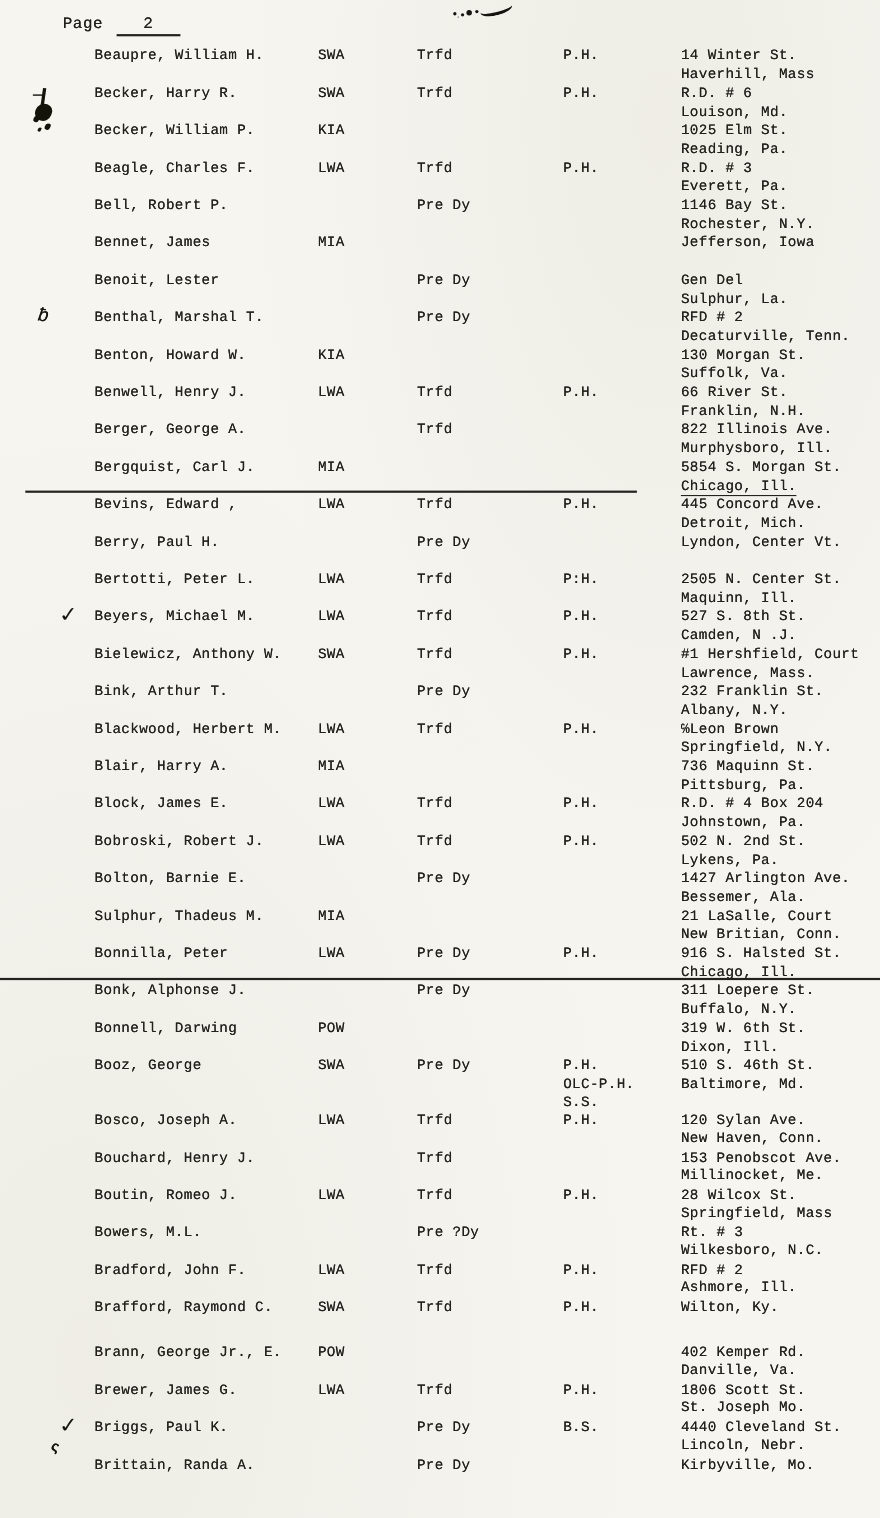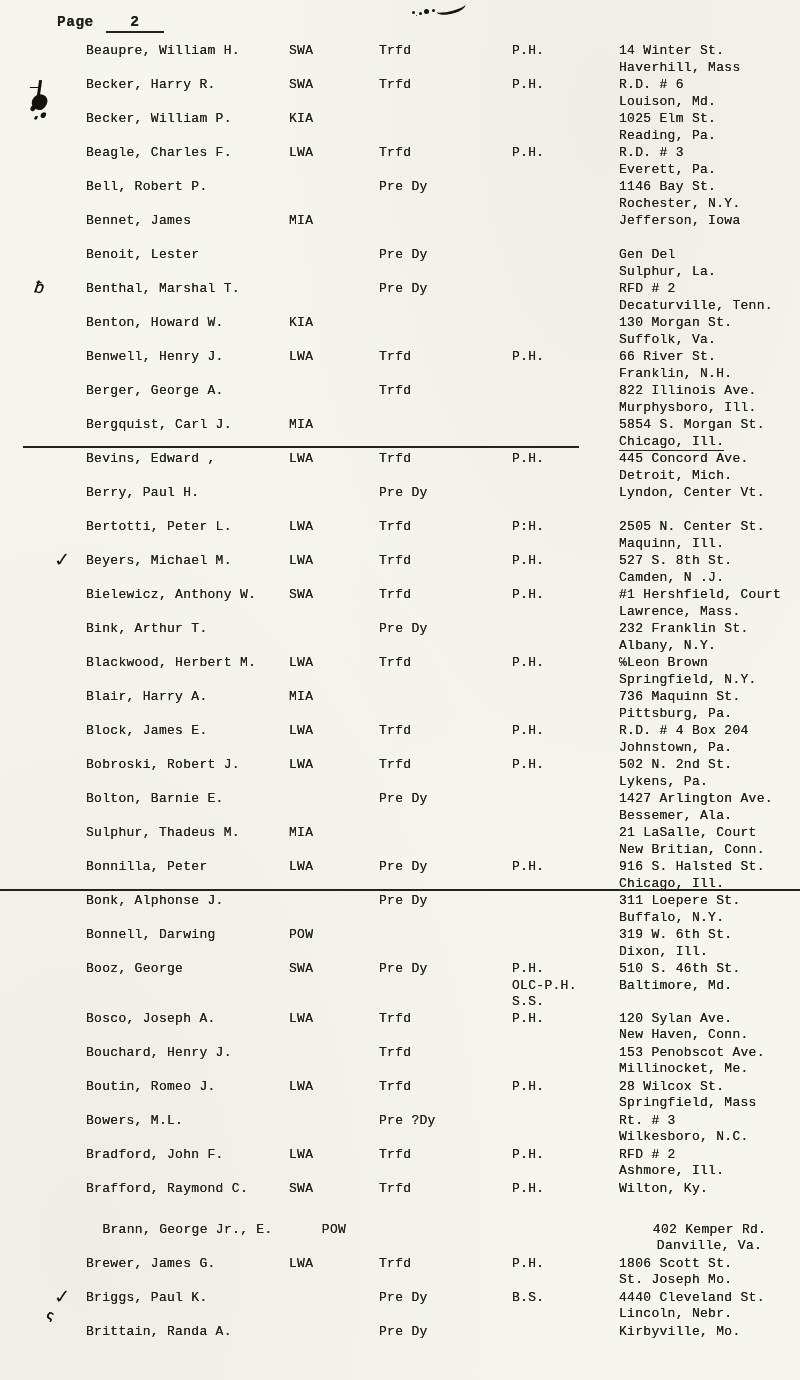--- a/index.html
+++ b/index.html
@@ -35,42 +35,42 @@
     background: #141309; border-radius: 60% 45% 55% 50%; transform: rotate(20deg);
     box-shadow: -4px 8px 0 -5px #141309, 8px 11px 0 -5px #141309, 2px 16px 0 -6px #141309;
   }
   .inkblot::after {
     content: ""; position: absolute; left: 11px; top: -6px; width: 2.5px; height: 16px;
     background: #141309; transform: rotate(8deg);
     box-shadow: -6px 10px 0 -3px #141309;
   }
 
   
-  .header { position: relative; padding: 14px 16px 10px 57px; font-size: 14.5px; letter-spacing: 0.5px; font-weight: bold; }
+  .header { position: relative; padding: 14px 16px 10px 57px; font-size: 14.5px; letter-spacing: 0.5px; }
   .page-label { text-shadow: 0 0 0.6px rgba(33,32,27,0.9); }
   .page-number {
     display: inline-block; min-width: 58px; text-align: center;
     border-bottom: 2px solid #23221c; margin-left: 12px; padding-bottom: 1px;
     text-shadow: 0 0 0.6px rgba(33,32,27,0.9);
   }
 
   
   #roster { position: relative; }
   .row {
     display: grid;
     grid-template-columns: 54px 203px 90px 133px 107px 1fr;
     min-height: 34px;
     align-content: start;
     font-size: 13px;
     line-height: 16.5px;
     letter-spacing: 0.3px;
     text-shadow: 0 0 0.55px rgba(33,32,27,0.85);
     margin-left: 32px;
   }
-  .row.gap { margin-top: 7px; text-align: center; }
+  .row.gap { margin-top: 7px; }
   .c { display: block; }
   .mark { position: relative; }
   .mark .check {
     position: absolute; left: 24px; top: -2px; font-size: 21px; line-height: 20px;
     transform: rotate(-6deg) scaleX(1.15); text-shadow: none; font-weight: bold; color: #14130d;
   }
   .mark .scribble {
     position: absolute; left: 14px; top: 18px; font-size: 13px;
     transform: rotate(20deg); font-weight: bold; color: #14130d;
   }

